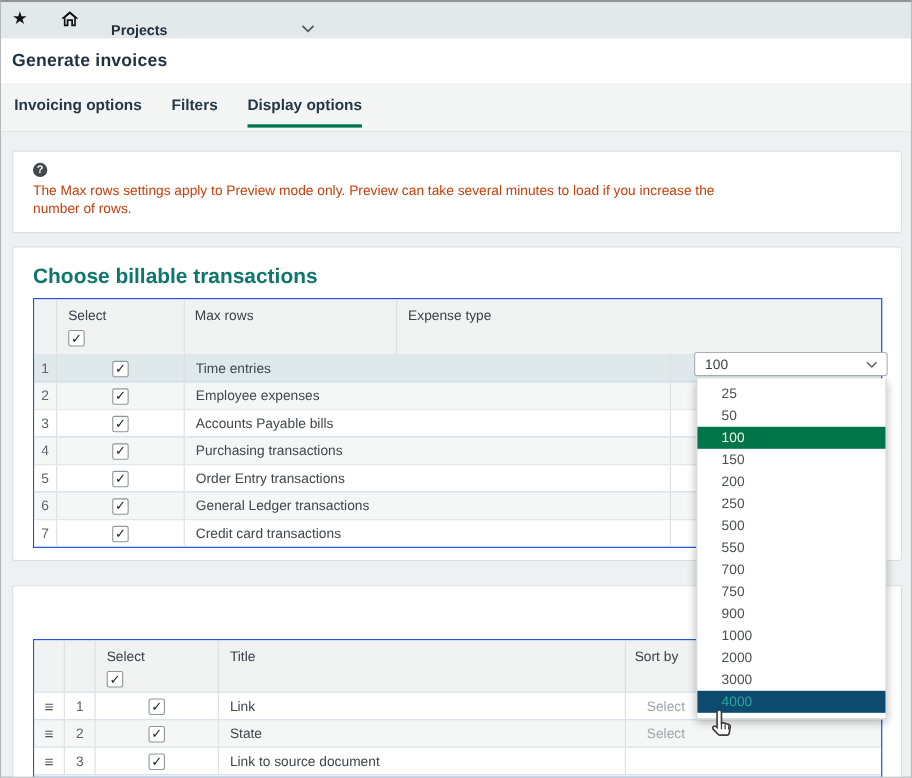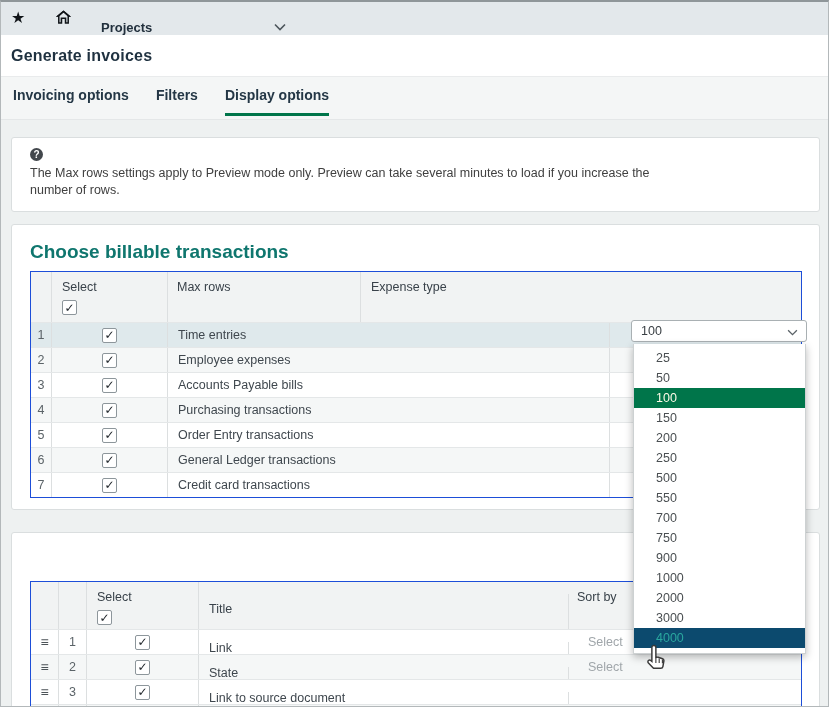--- a/index.html
+++ b/index.html
@@ -38,21 +38,21 @@
         font-size:14px; font-weight:700; color:#243746; cursor:pointer;
         border-bottom:3px solid transparent; }
   .tab.active{ border-bottom-color:#00754a; }
   
   .card{ position:absolute; background:#fff; border:1px solid #dadedf; border-radius:3px; }
   .help-card{ left:10px; top:135px; width:809px; height:75px; }
   .help-icon{ position:absolute; left:18px; top:10px; width:13px; height:13px;
     background:#42474c; color:#fff; border-radius:50%; font-size:10px; font-weight:700;
     display:flex; align-items:center; justify-content:center; cursor:pointer; }
   .help-text{ position:absolute; left:18px; top:27px; width:640px;
-    font-size:12.5px; line-height:17px; color:#404040; }
+    font-size:12.5px; line-height:17px; color:#c2410c; }
   .card1{ left:10px; top:222px; width:809px; height:286px; }
   .card2{ left:10px; top:530px; width:809px; height:195px; }
   .section-heading{ position:absolute; left:18px; top:16px;
     font-size:19px; font-weight:700; color:#0f766e; }
   
   .tbl{ position:absolute; left:18px; border:1px solid #1d4ed8; background:#3b82f6; }
   .tbl1{ top:46px; width:772px; }
   .tbl2{ top:48px; width:772px; }
   .trow{ display:flex; width:100%; }
   .thead{ background:#f1f3f3; height:50px; }
@@ -68,21 +68,21 @@
   .head-cell .hlabel{ margin-bottom:6px; }
   
   .c-num{ width:21px; justify-content:center; color:#5b6368; flex:none;}
   .c-sel{ width:116px; justify-content:center; flex:none;}
   .c-exp{ width:442px; padding-left:10px; flex:none;}
   .c-max{ width:193px; padding-left:9px; flex:none;}
   
   .c-drag{ width:28px; justify-content:center; flex:none;}
   .c-num2{ width:28px; justify-content:center; color:#5b6368; flex:none;}
   .c-sel2{ width:112px; justify-content:center; flex:none;}
-  .c-title{ width:370px; padding-left:10px; flex:none;margin-top:12px;}
+  .c-title{ width:370px; padding-left:10px; flex:none;}
   .c-sort{ width:234px; padding-left:19px; flex:none;}
   .head-cell.c-num, .head-cell.c-drag, .head-cell.c-num2{ padding-left:0; }
   .head-cell.c-sort{ padding-left:8px; }
   .sort-link{ color:#a0a6aa; cursor:pointer; }
   .drag-handle{ font-size:14px; color:#4d5459; cursor:grab; line-height:1; }
   
   .checkbox{ width:15px; height:15px; background:#fff; border:1px solid #8d969b;
     border-radius:2px; display:flex; align-items:center; justify-content:center; cursor:pointer; }
   .checkbox.checked::after{ content:"✓"; font-size:12px; font-weight:700; color:#20262b; }
   

